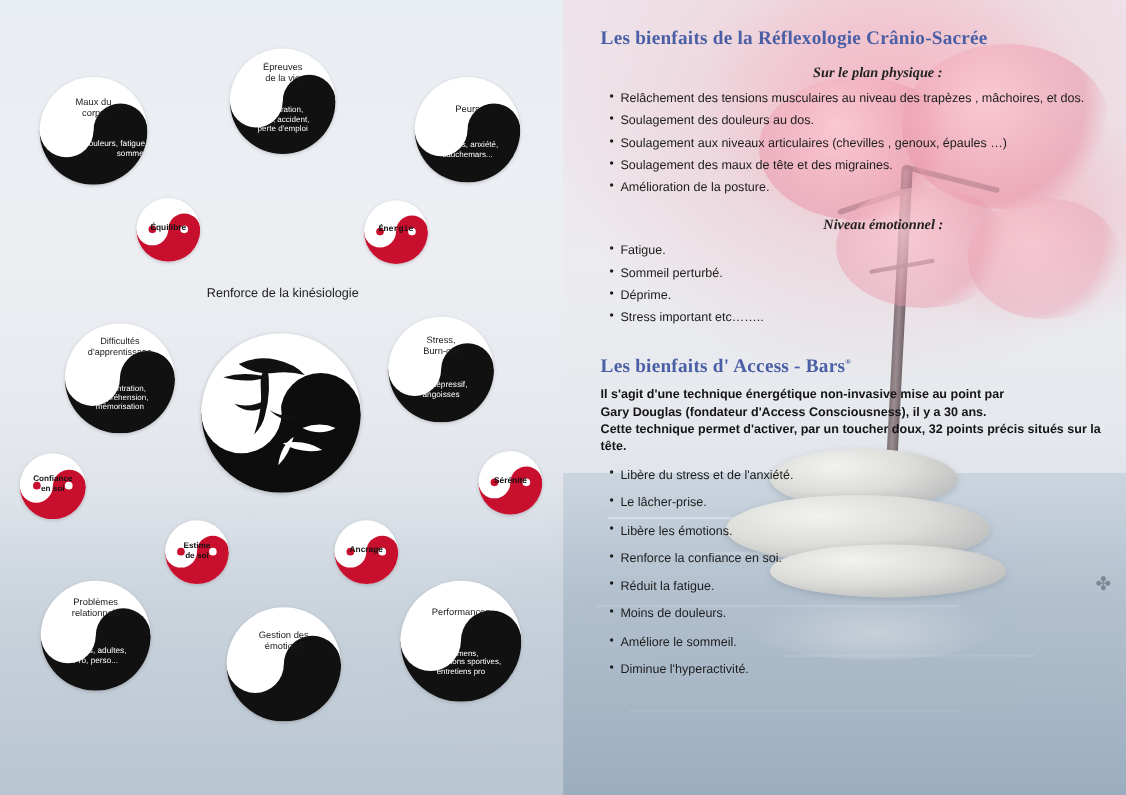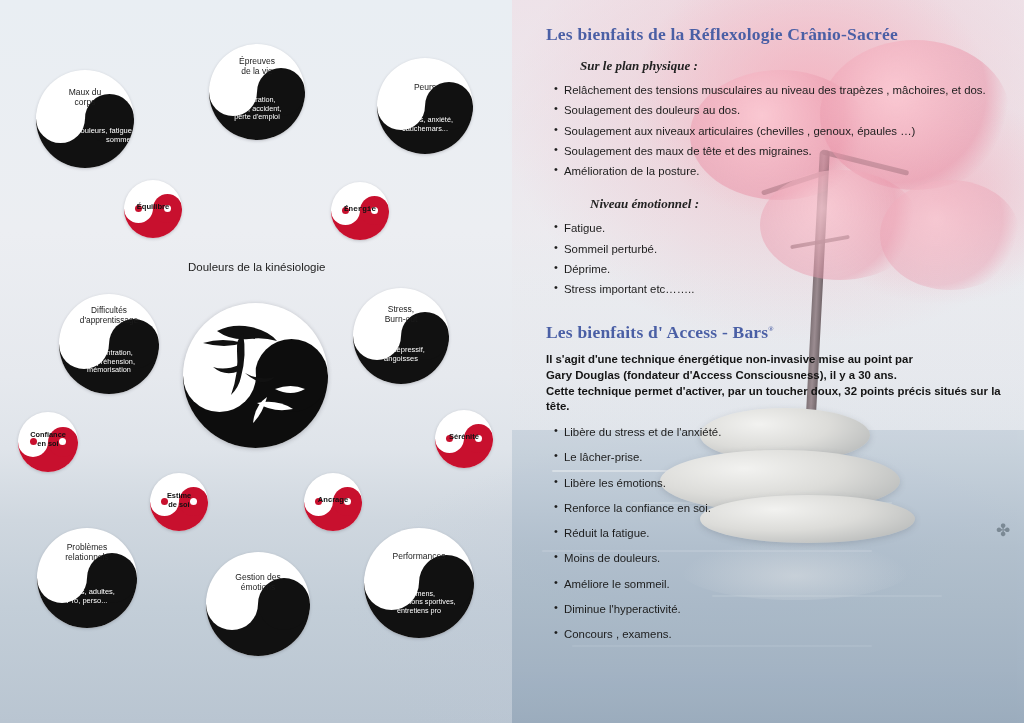--- a/index.html
+++ b/index.html
@@ -115,20 +115,21 @@
   h2.head{
     margin:0;
     font-family:"Liberation Serif", serif;
     font-size:17.5px;font-weight:bold;color:#4a5fa5;
     letter-spacing:.2px;
   }
   .sub-it{
     font-family:"Liberation Serif", serif;
     font-style:italic;font-weight:bold;color:#222;font-size:13px;
     margin:13px 0 9px 34px;
+    text-align:center;
   }
   ul.bul{list-style:none;margin:0;padding:0;}
   ul.bul li{
     font-size:11.4px;color:#1c1c1c;margin:0 0 6px 8px;padding-left:10px;position:relative;
     line-height:1.25;
   }
   ul.bul li:before{
     content:"•";position:absolute;left:0;top:-1px;color:#1c1c1c;font-size:11px;
   }
   .para{font-size:11.4px;color:#141414;line-height:1.38;margin:9px 0 10px 0;font-weight:bold;}
@@ -178,21 +179,21 @@
     <div class="half"></div>
     <div class="swirl-a" style="left:48px;top:24px;width:48px;height:48px;"></div>
     <div class="swirl-b" style="left:0px;top:24px;width:48px;height:48px;"></div>
     <div class="lbl top" style="top:12px;font-size:8.5px;white-space:pre-line;">Épreuves
 de la vie</div>
     <div class="lbl bot" style="top:52px;font-size:7.3px;white-space:pre-line;">Séparation,
 deuil, accident,
 perte d'emploi</div>
   </div>
 
-  <div class="yy yy-bw" style="left:377px;top:58px;width:96px;height:96px;text-decoration:underline;">
+  <div class="yy yy-bw" style="left:377px;top:70px;width:96px;height:96px;text-decoration:underline;">
     <div class="half"></div>
     <div class="swirl-a" style="left:48px;top:24px;width:48px;height:48px;"></div>
     <div class="swirl-b" style="left:0px;top:24px;width:48px;height:48px;"></div>
     <div class="lbl top" style="top:24px;font-size:8.5px;white-space:pre-line;">Peurs</div>
     <div class="lbl bot" style="top:58px;font-size:7.3px;white-space:pre-line;">Phobies, anxiété,
 cauchemars...</div>
   </div>
 
   <div class="yy yy-bw" style="left:59px;top:294px;width:100px;height:100px;">
     <div class="half"></div>
@@ -257,21 +258,21 @@
         <path d="M62 70 q14 8 30 4 q-12 12 -30 -4 z"></path>
       </g>
       <g fill="#fff">
         <path d="M92 86 q16 -6 30 0 q-14 8 -30 0 z"></path>
         <path d="M74 100 q20 -4 36 6 q-20 4 -36 -6 z"></path>
         <path d="M84 94 q-4 16 -14 26 q2 -18 14 -26 z"></path>
       </g>
     </svg>
   </div>
 
-  <div class="center-title" style="left:188px;top:261px;">Douleurs de la kinésiologie</div>
+  <div class="center-title" style="left:188px;top:261px;">Renforce de la kinésiologie</div>
 
   <div class="yy yy-red" style="left:124px;top:180px;width:58px;height:58px;">
     <div class="half"></div>
     <div class="swirl-a" style="left:29px;top:14px;width:29px;height:29px;"></div>
     <div class="swirl-b" style="left:0px;top:14px;width:29px;height:29px;"></div>
     <div class="dot-w" style="left:40px;top:25px;width:7px;height:7px;"></div>
     <div class="dot-r" style="left:11px;top:25px;width:7px;height:7px;"></div>
     <div class="lbl" style="top:23px;font-size:7.6px;white-space:pre-line;">Équilibre</div>
   </div>
 
@@ -355,17 +356,16 @@
 
     <ul class="bul" style="margin-top:10px;">
       <li style="margin-bottom:11px;">Libère du stress et de l'anxiété.</li>
       <li style="margin-bottom:11px;">Le lâcher-prise.</li>
       <li style="margin-bottom:11px;">Libère les émotions.</li>
       <li style="margin-bottom:11px;">Renforce la confiance en soi.</li>
       <li style="margin-bottom:11px;">Réduit la fatigue.</li>
       <li style="margin-bottom:11px;">Moins de douleurs.</li>
       <li style="margin-bottom:11px;">Améliore le sommeil.</li>
       <li style="margin-bottom:11px;">Diminue l'hyperactivité.</li>
-      <li style="margin-bottom:11px;">Concours , examens.</li>
     </ul>
   </div>
 
 </div>
 
 </body></html>

